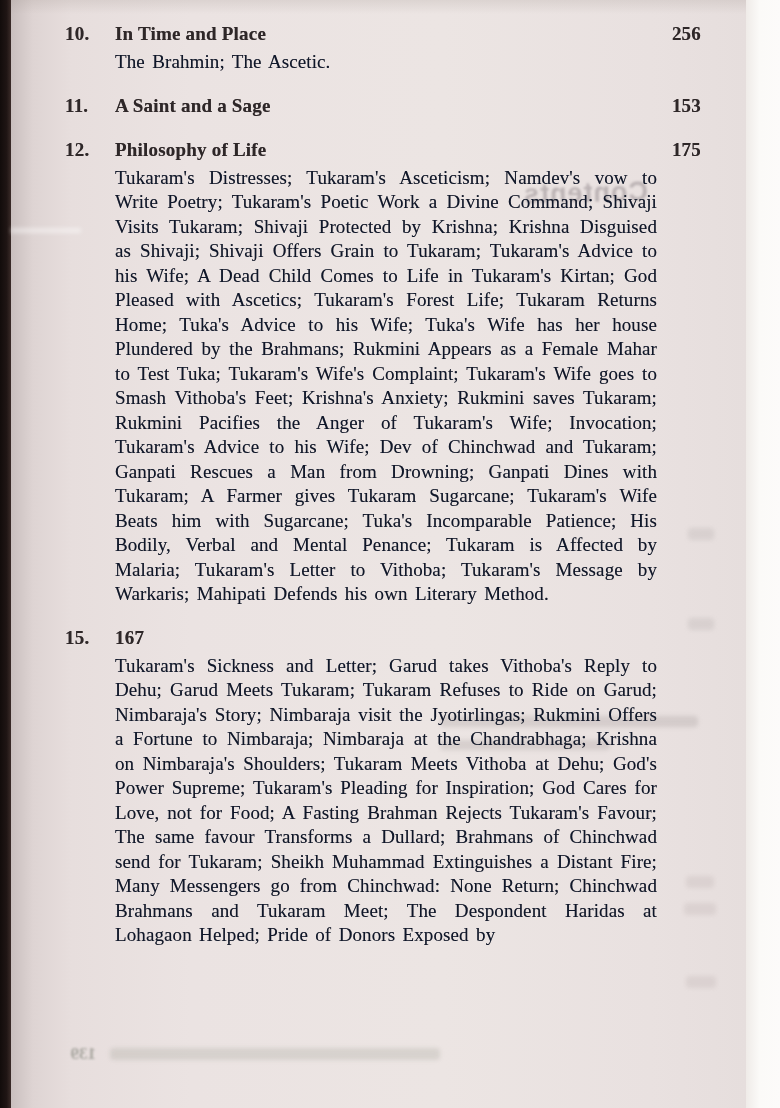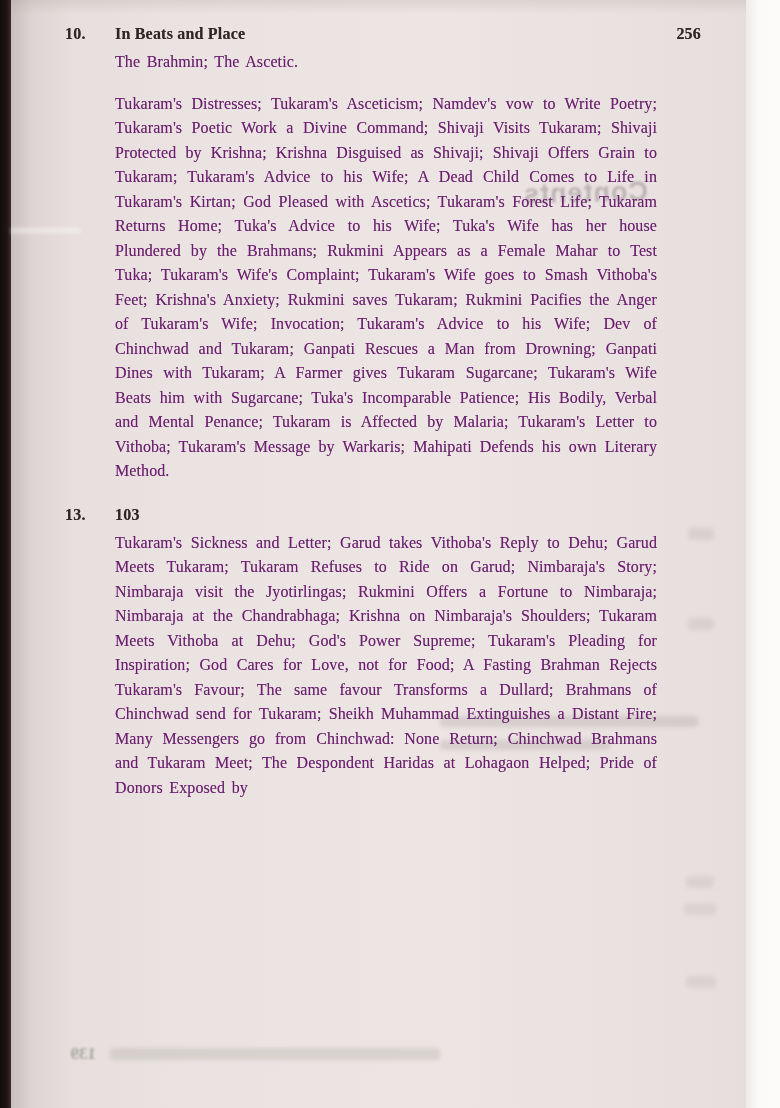--- a/index.html
+++ b/index.html
@@ -49,39 +49,39 @@
     position: absolute; left: 65px; top: 20px;
     width: 636px;
     z-index: 5;
     color: #342d2e;
   }
   .entry { margin-bottom: 17px; }
   .entry-head {
     display: flex;
     align-items: center;
     font-weight: bold;
-    font-size: 16px;
+    font-size: 19px;
     line-height: 27px;
     letter-spacing: 0.2px;
     color: #2e2728;
     text-shadow: 0 0 0.6px rgba(46,39,40,0.55);
     margin-bottom: 3px;
   }
   .num { width: 50px; flex: 0 0 50px; }
   .title { flex: 1 1 auto; }
   .pageno { flex: 0 0 auto; text-align: right; }
   .desc {
     margin: 0 0 0 50px;
     width: 542px;
-    font-size: 16px;
+    font-size: 19px;
     line-height: 24.5px;
     word-spacing: 2.5px;
     letter-spacing: 0.1px;
     text-align: justify;
-    color: #701a75;
+    color: #0f172a;
     text-shadow: 0 0 0.5px rgba(58,51,52,0.5);
   }
 
   
   .ghost-contents {
     position: absolute; left: 512px; top: 178px;
     width: 136px; height: 32px;
     font-size: 27px; font-weight: bold;
     color: rgba(125,115,120,0.42);
     transform: scaleX(-1) rotate(1.5deg);
@@ -133,35 +133,45 @@
   <div class="smudge sm5"></div>
   <div class="smudge sm6"></div>
   <div class="smudge sm7"></div>
   <div class="smudge sm8"></div>
 
   <div class="toc">
 
     <div class="entry">
       <div class="entry-head">
         <span class="num">10.</span>
-        <span class="title">In Beats and Place</span>
+        <span class="title">In Time and Place</span>
         <span class="pageno">256</span>
       </div>
       <p class="desc">The Brahmin; The Ascetic.</p>
     </div>
 
     <div class="entry">
+      <div class="entry-head">
+        <span class="num">11.</span>
+        <span class="title">A Saint and a Sage</span>
+        <span class="pageno">153</span>
+      </div>
     </div>
 
     <div class="entry">
+      <div class="entry-head">
+        <span class="num">12.</span>
+        <span class="title">Philosophy of Life</span>
+        <span class="pageno">175</span>
+      </div>
       <p class="desc">Tukaram's Distresses; Tukaram's Asceticism; Namdev's vow to Write Poetry; Tukaram's Poetic Work a Divine Command; Shivaji Visits Tukaram; Shivaji Protected by Krishna; Krishna Disguised as Shivaji; Shivaji Offers Grain to Tukaram; Tukaram's Advice to his Wife; A Dead Child Comes to Life in Tukaram's Kirtan; God Pleased with Ascetics; Tukaram's Forest Life; Tukaram Returns Home; Tuka's Advice to his Wife; Tuka's Wife has her house Plundered by the Brahmans; Rukmini Appears as a Female Mahar to Test Tuka; Tukaram's Wife's Complaint; Tukaram's Wife goes to Smash Vithoba's Feet; Krishna's Anxiety; Rukmini saves Tukaram; Rukmini Pacifies the Anger of Tukaram's Wife; Invocation; Tukaram's Advice to his Wife; Dev of Chinchwad and Tukaram; Ganpati Rescues a Man from Drowning; Ganpati Dines with Tukaram; A Farmer gives Tukaram Sugarcane; Tukaram's Wife Beats him with Sugarcane; Tuka's Incomparable Patience; His Bodily, Verbal and Mental Penance; Tukaram is Affected by Malaria; Tukaram's Letter to Vithoba; Tukaram's Message by Warkaris; Mahipati Defends his own Literary Method.</p>
     </div>
 
     <div class="entry">
       <div class="entry-head">
-        <span class="num">13.</span>
-        <span class="pageno">103</span>
+        <span class="num">15.</span>
+        <span class="pageno">167</span>
       </div>
       <p class="desc">Tukaram's Sickness and Letter; Garud takes Vithoba's Reply to Dehu; Garud Meets Tukaram; Tukaram Refuses to Ride on Garud; Nimbaraja's Story; Nimbaraja visit the Jyotirlingas; Rukmini Offers a Fortune to Nimbaraja; Nimbaraja at the Chandrabhaga; Krishna on Nimbaraja's Shoulders; Tukaram Meets Vithoba at Dehu; God's Power Supreme; Tukaram's Pleading for Inspiration; God Cares for Love, not for Food; A Fasting Brahman Rejects Tukaram's Favour; The same favour Transforms a Dullard; Brahmans of Chinchwad send for Tukaram; Sheikh Muhammad Extinguishes a Distant Fire; Many Messengers go from Chinchwad: None Return; Chinchwad Brahmans and Tukaram Meet; The Despondent Haridas at Lohagaon Helped; Pride of Donors Exposed by</p>
     </div>
 
   </div>
 </div>
 
 </body></html>

